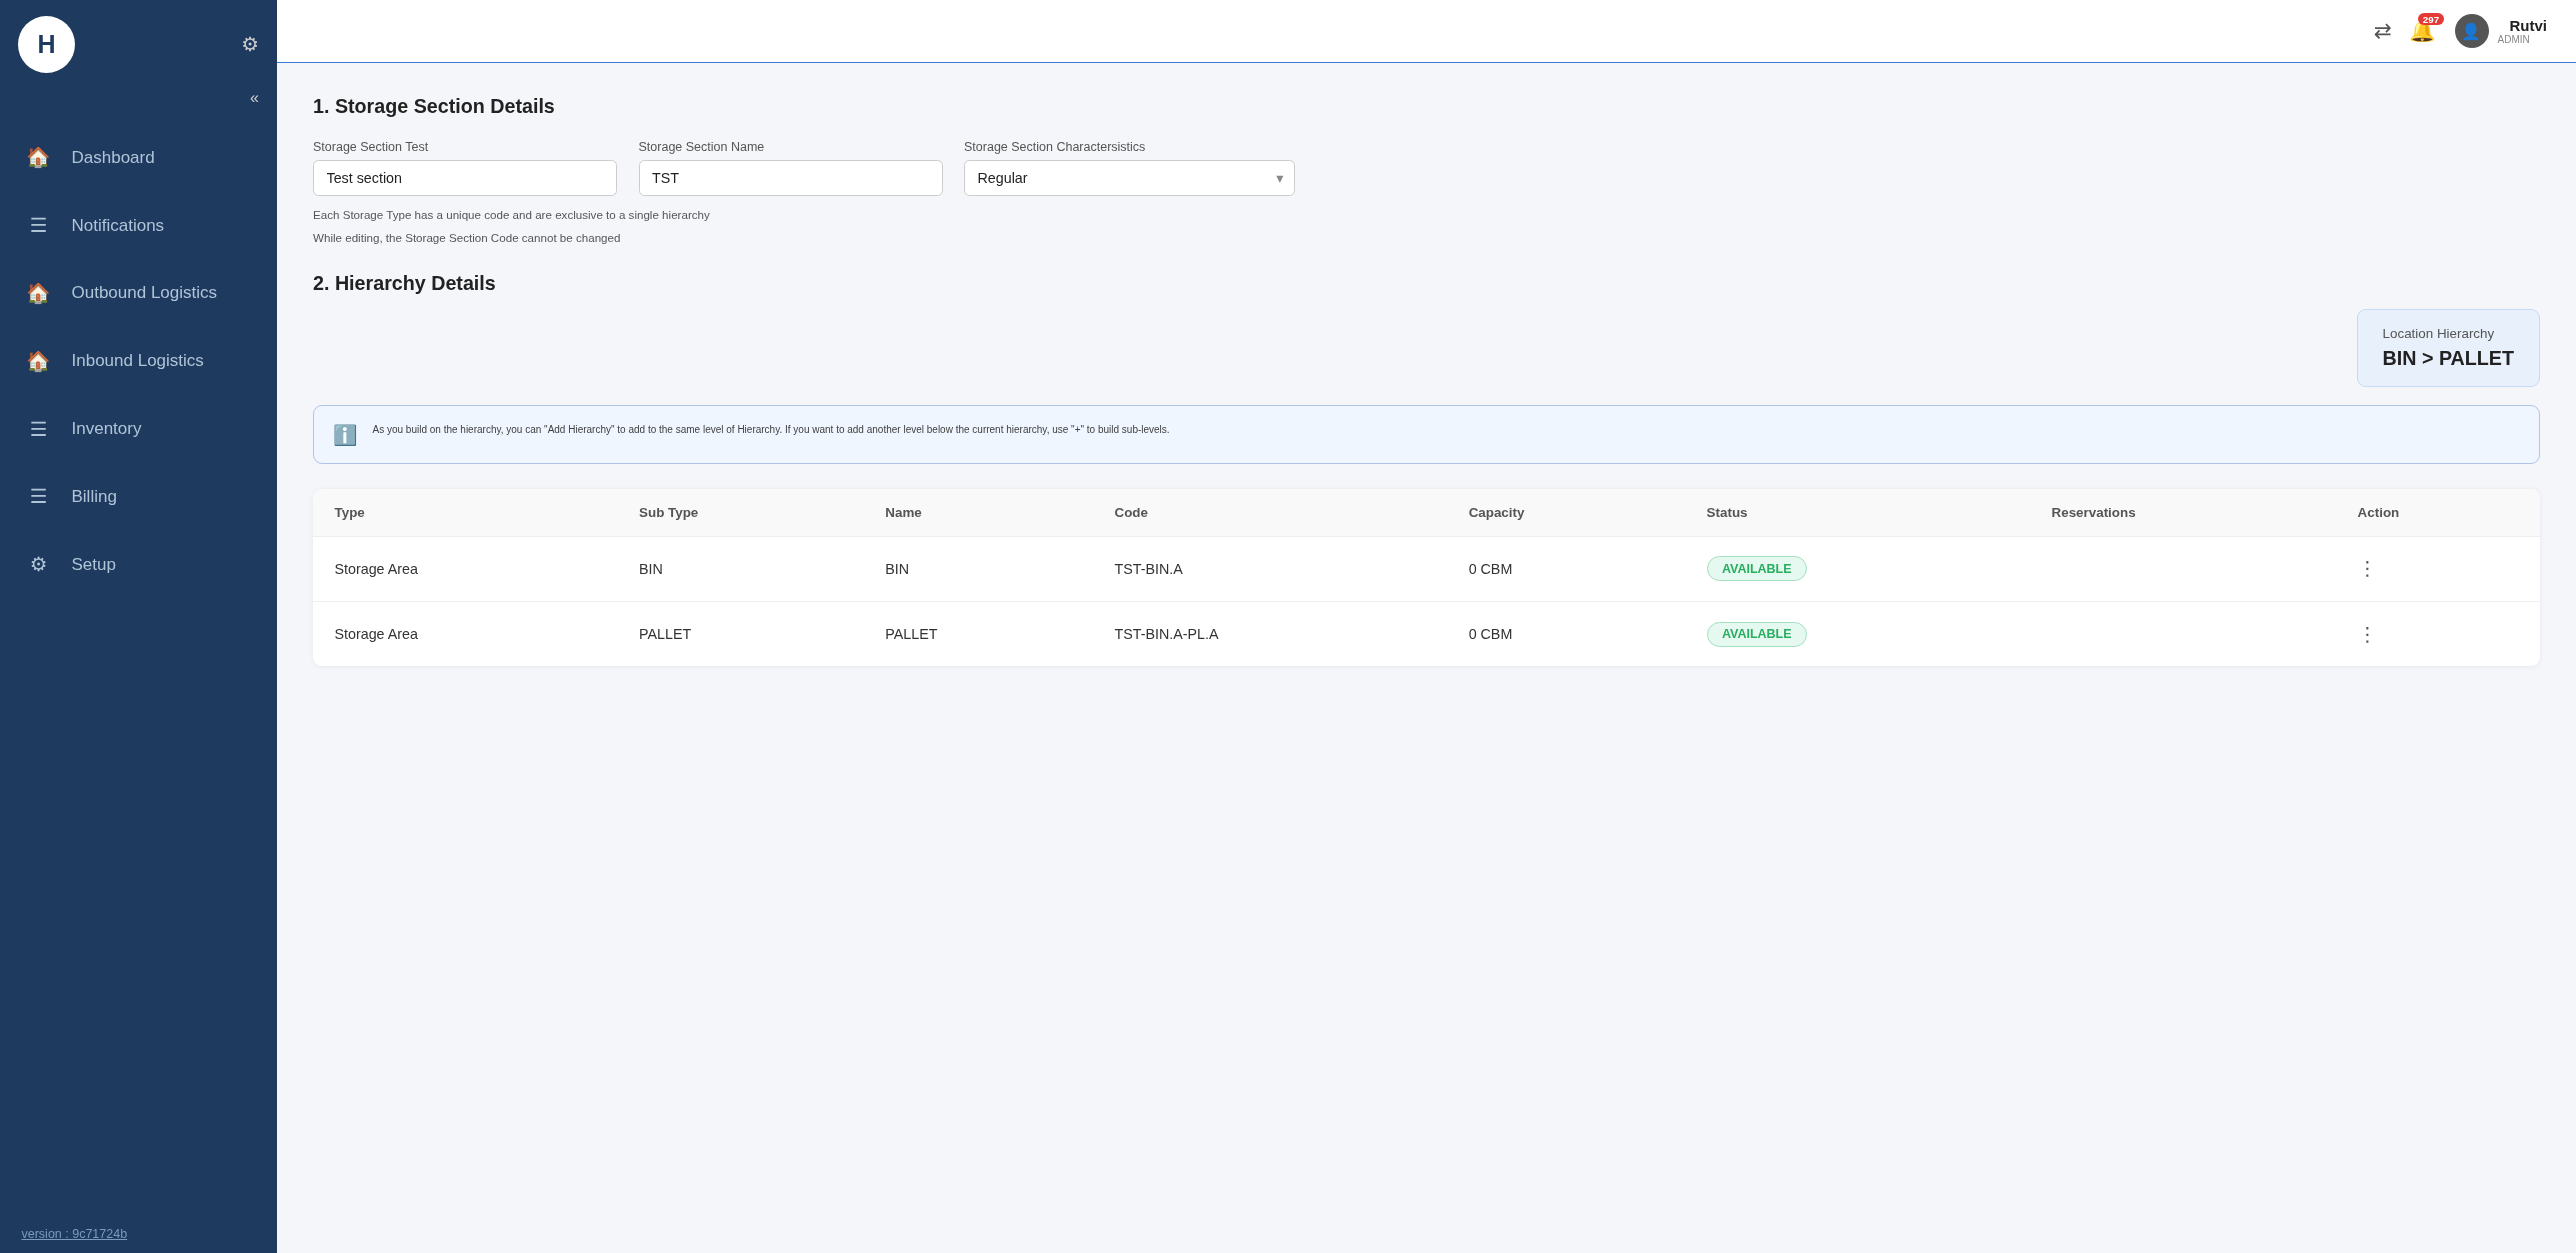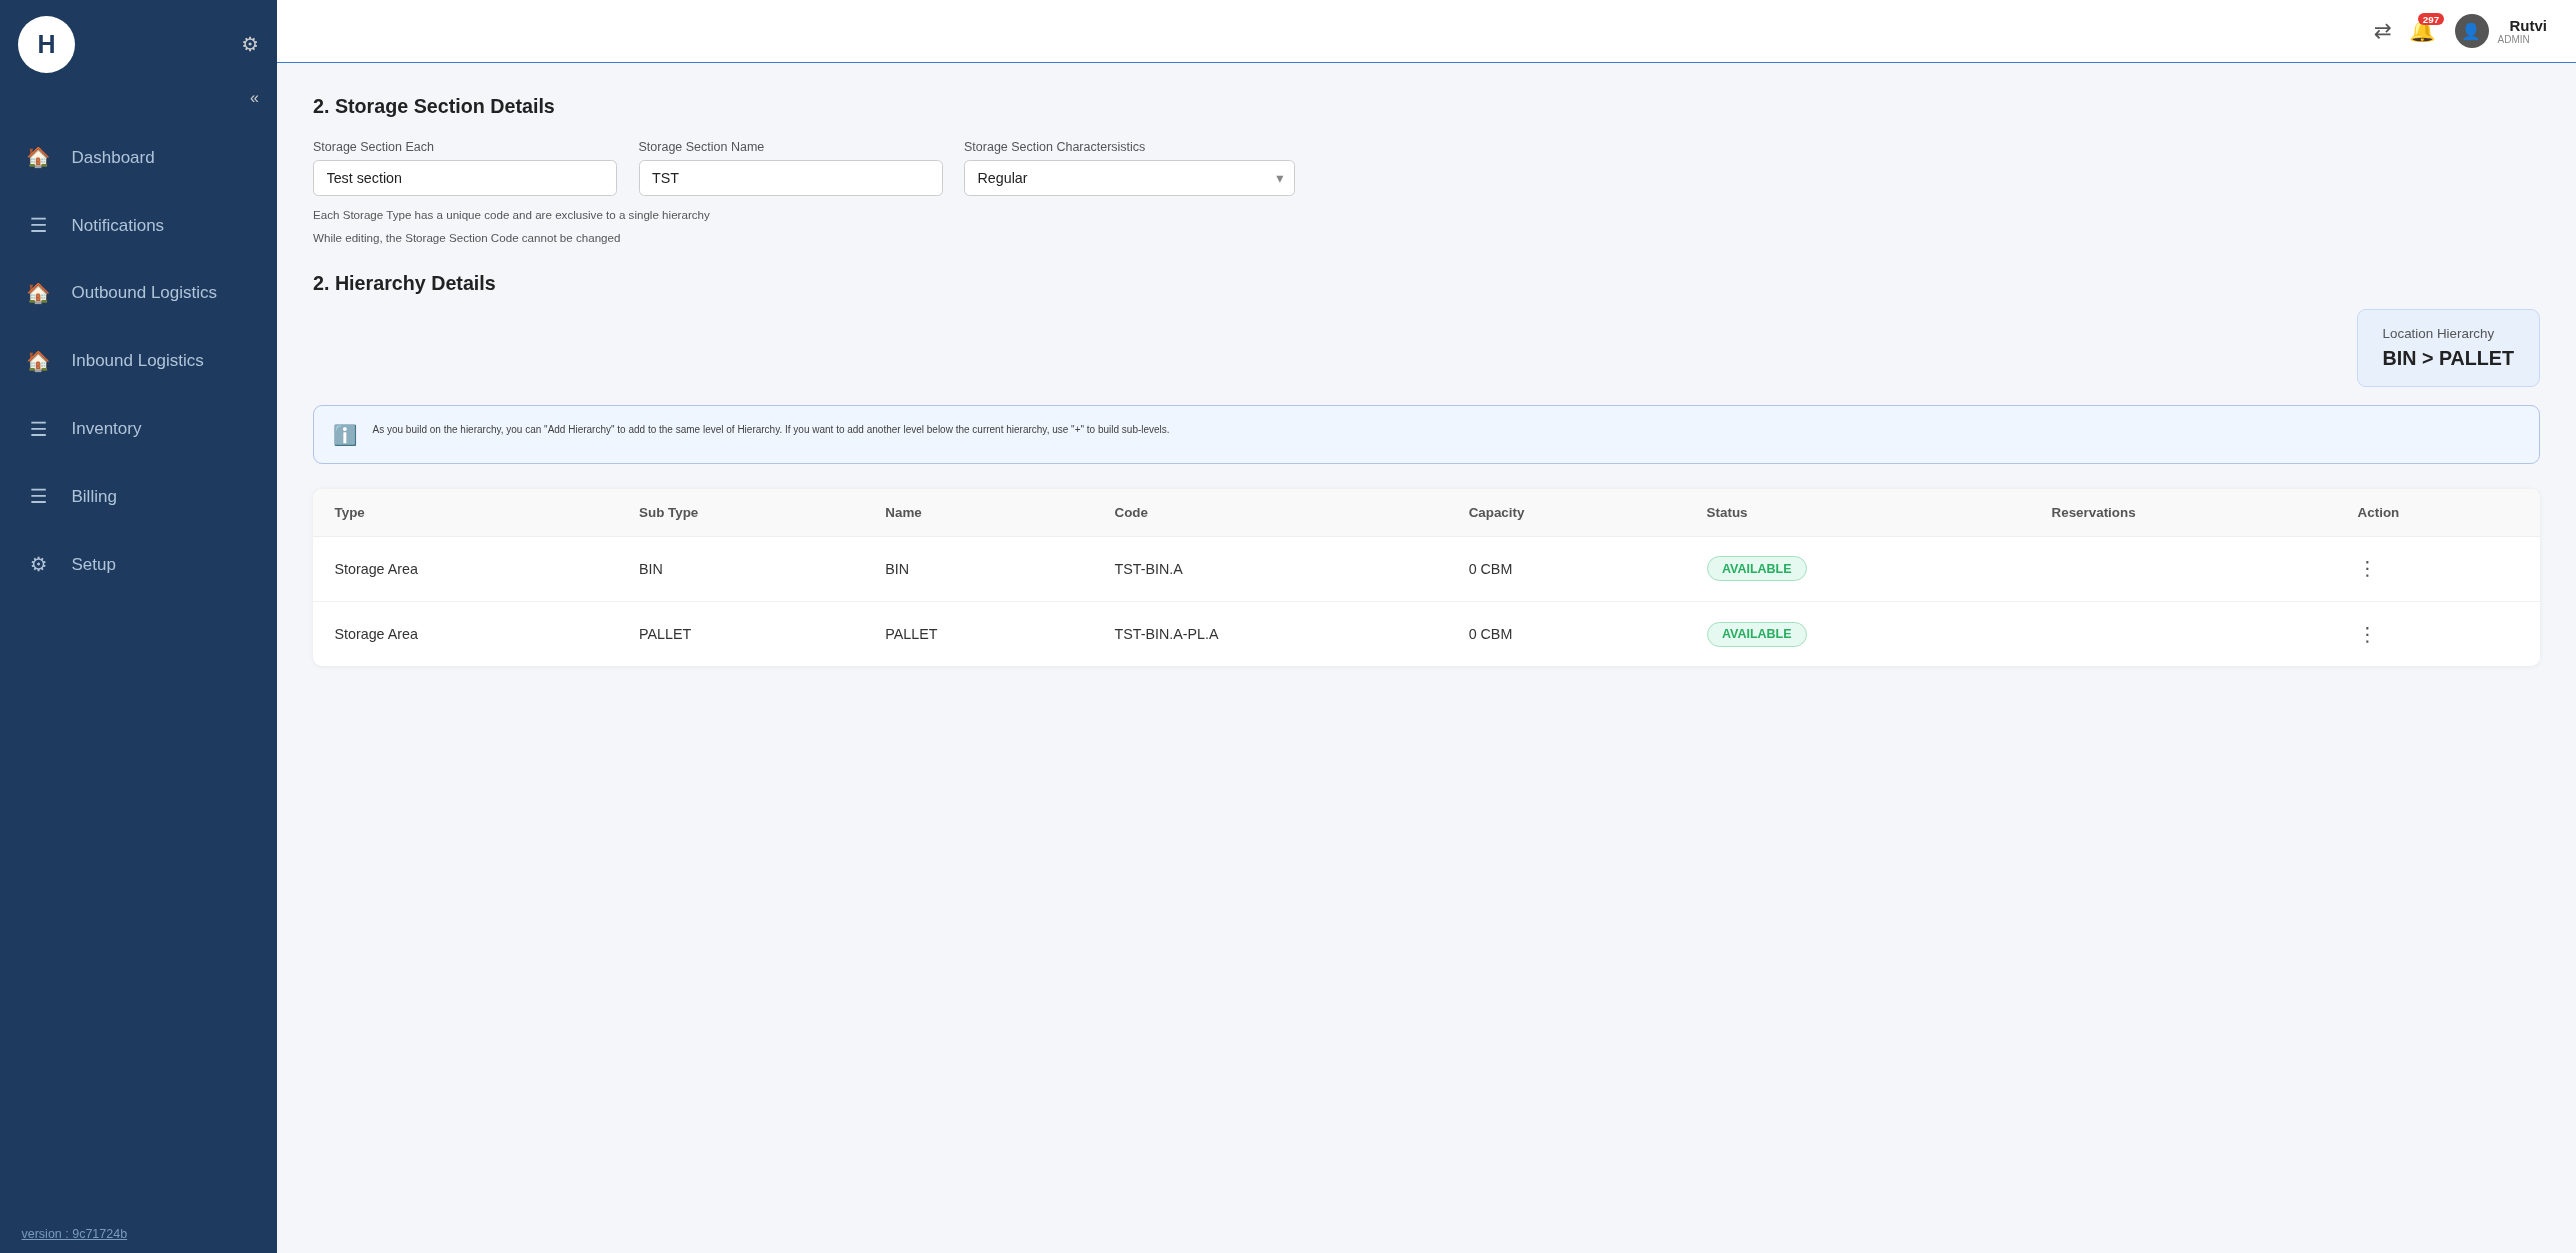--- a/index.html
+++ b/index.html
@@ -367,25 +367,25 @@
       <div class="topbar-avatar">👤</div>
       <div>
         <div class="topbar-username">Rutvi</div>
         <div class="topbar-role">ADMIN</div>
       </div>
     </div>
   </div>
 
   <div class="content">
 
-    <div class="section-title">2. Storage Section Details</div>
+    <div class="section-title">1. Storage Section Details</div>
 
     <div class="form-row">
       <div class="form-group">
-        <label>Storage Section Each</label>
+        <label>Storage Section Test</label>
         <input type="text" value="Test section" style="">
       </div>
       <div class="form-group">
         <label>Storage Section Name</label>
         <input type="text" value="TST" style="">
       </div>
       <div class="form-group">
         <label>Storage Section Charactersistics</label>
         <div class="select-wrap">
           <select>

